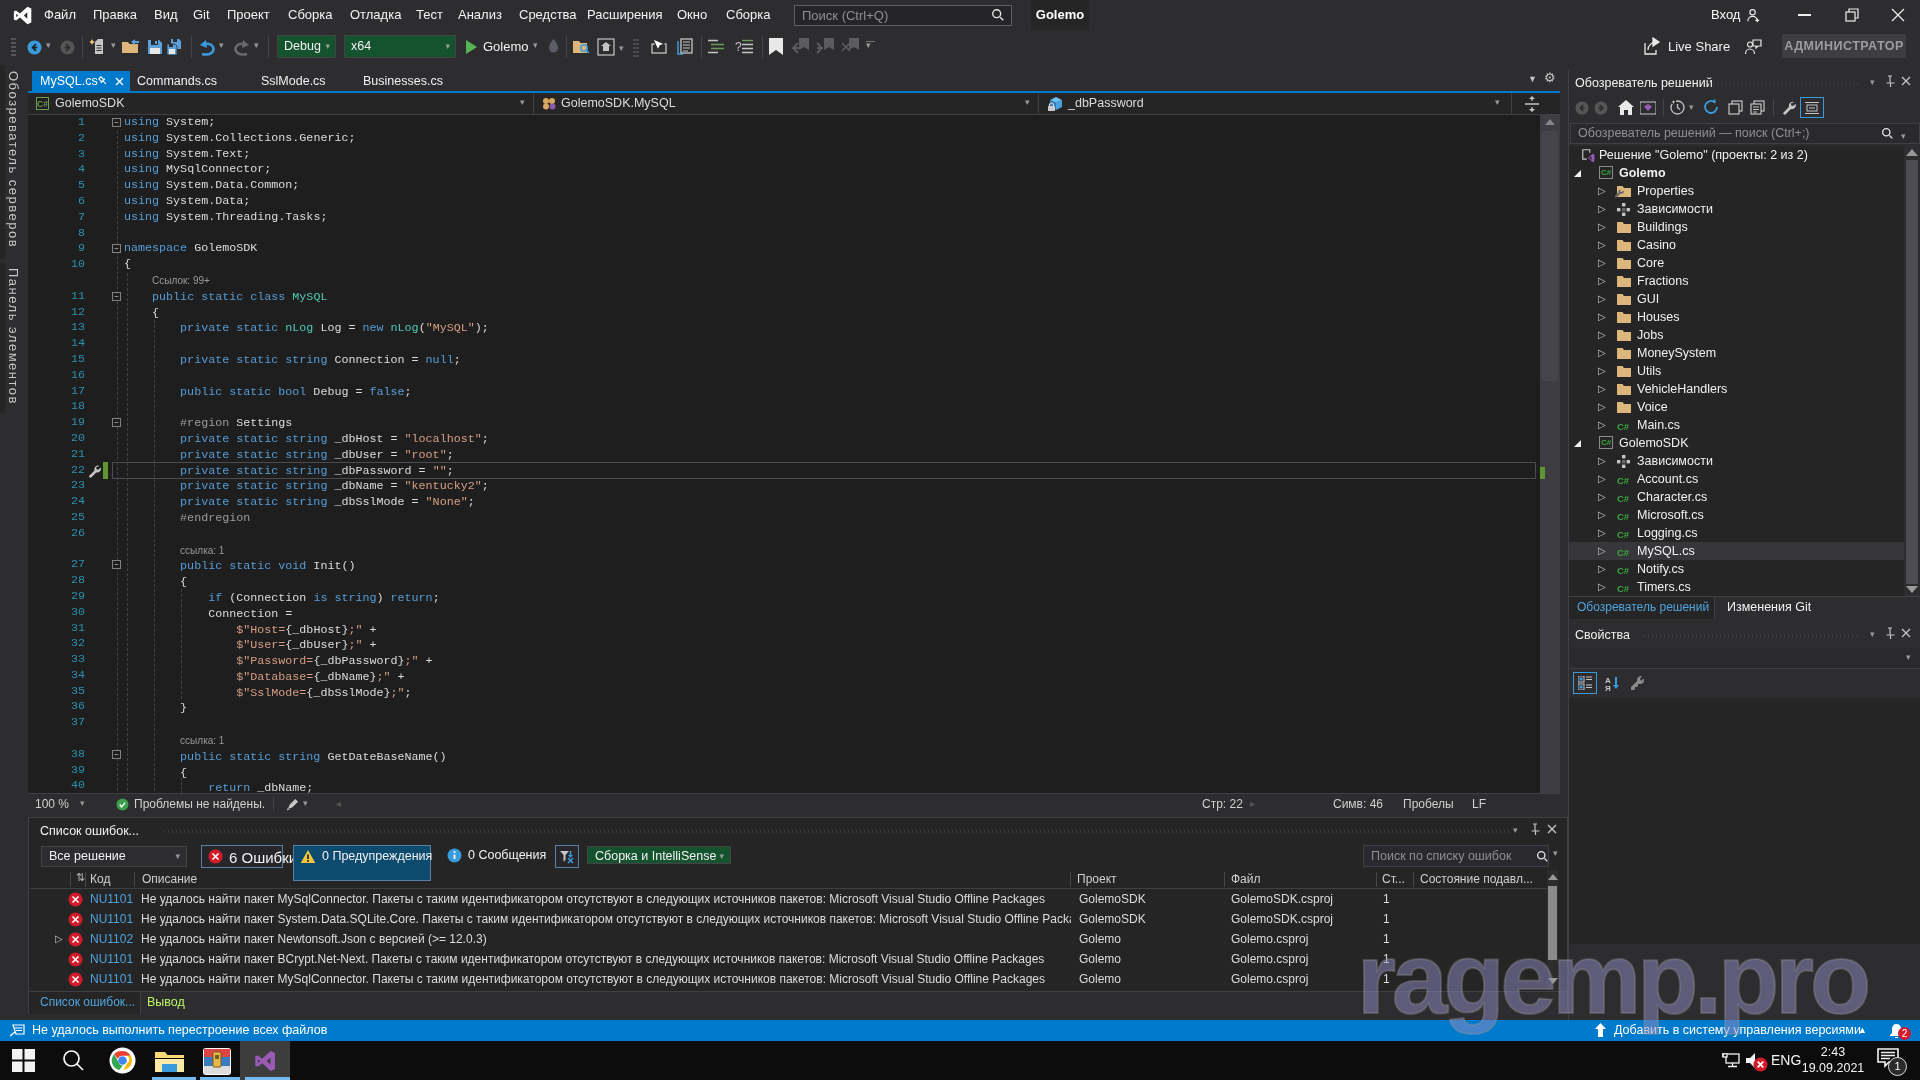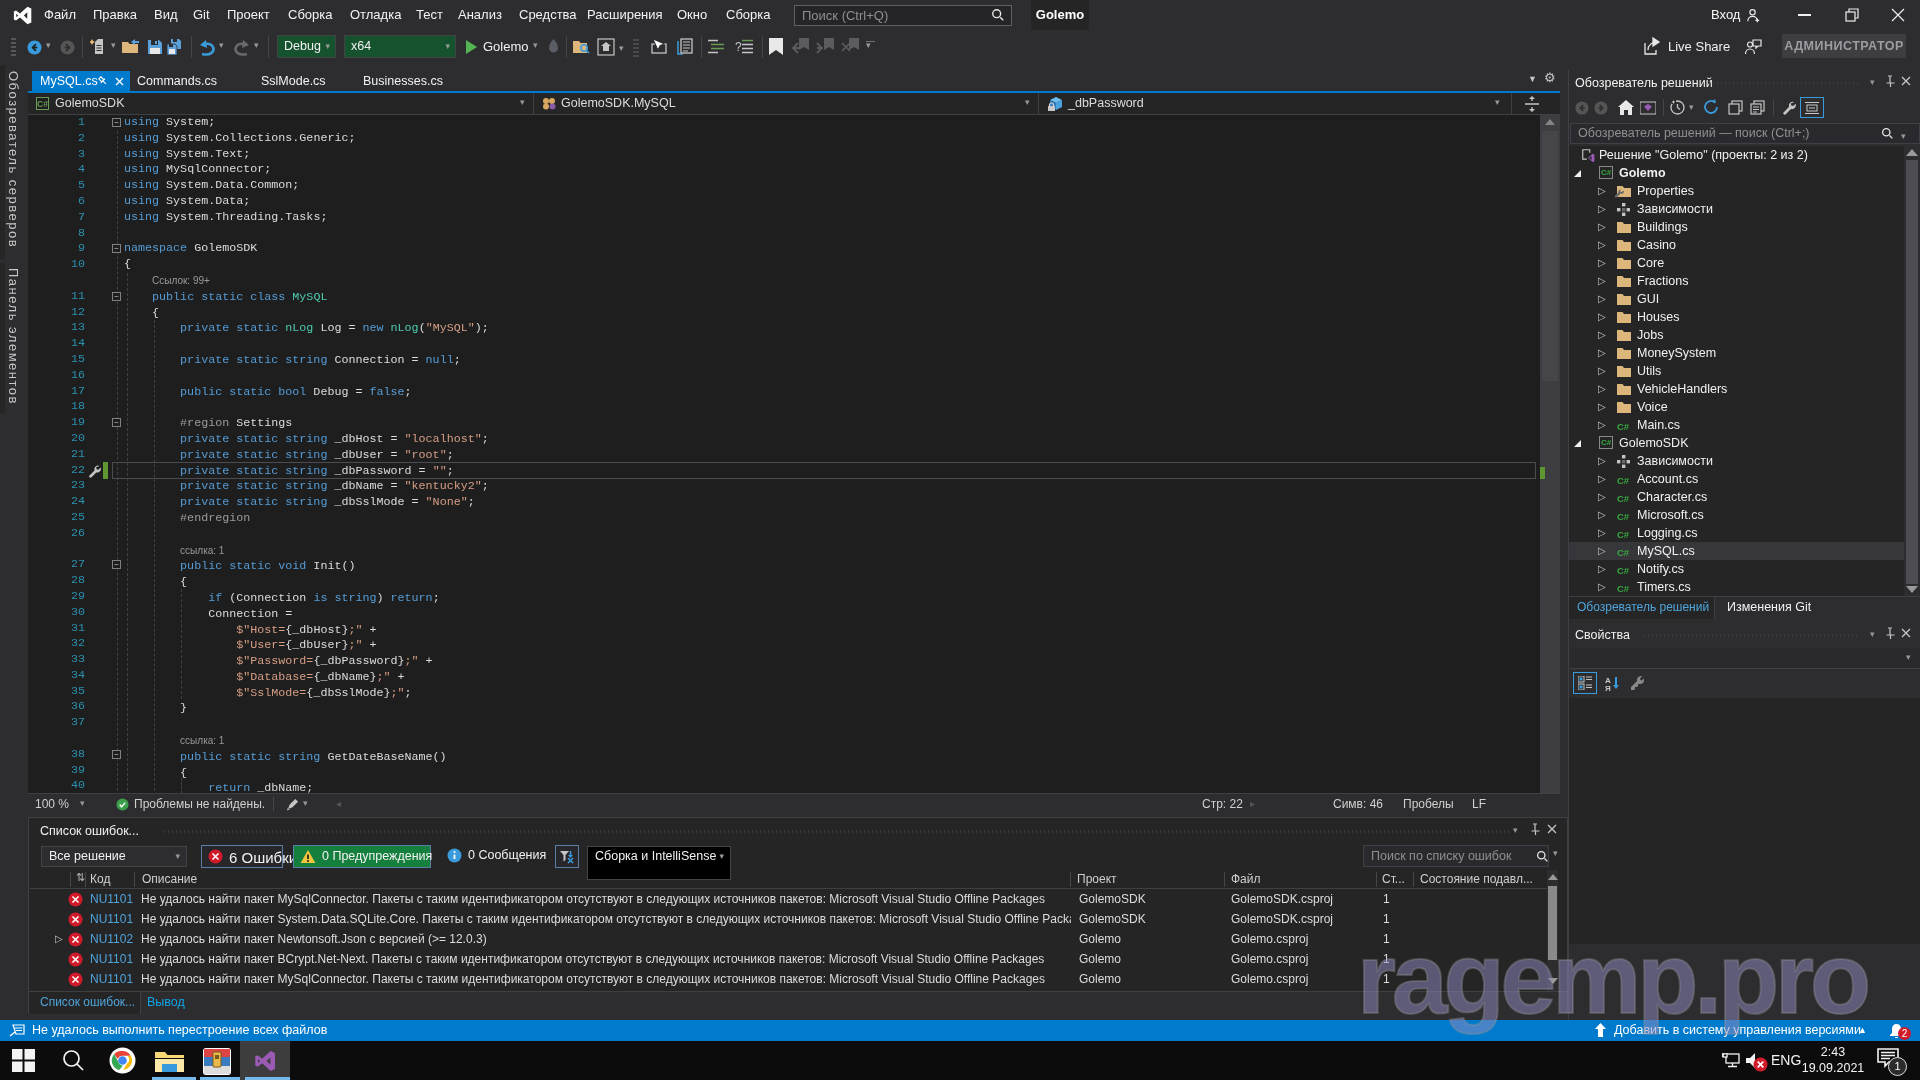--- a/index.html
+++ b/index.html
@@ -416,21 +416,21 @@
       <path stroke="#c5c5c5" stroke-width="1.3" d="M1 1l8 8M9 1L1 9"></path>
     </svg>
   <div class="combo" style="left:12px;top:28px;width:146px;height:21px;line-height:19px;padding-left:7px;background:#2d2d31">Все решение<span class="dd" style="position:absolute;right:6px">▾</span></div>
   <div class="abs" style="left:172px;top:27px;width:82px;height:23px;border:1px solid #5a7ea6;background:#27272b">
     <svg class="abs" style="left:6px;top:3px" width="15" height="15" viewBox="0 0 15 15">
         <circle cx="7.5" cy="7.5" r="7" fill="#D11A2A"></circle>
         <path d="M4.5 4.5l6 6M10.5 4.5l-6 6" stroke="#fff" stroke-width="1.6"></path>
       </svg>
     <div class="abs" style="left:27px;top:3px;font-size:15px">6 Ошибки</div>
   </div>
-  <div class="abs" style="left:264px;top:27px;width:138px;height:23px;border:1px solid #5a7ea6;background:#15803d">
+  <div class="abs" style="left:264px;top:27px;width:138px;height:36px;border:1px solid #5a7ea6;background:#0c4a6e">
     <svg class="abs" style="left:6px;top:3px" width="16" height="15" viewBox="0 0 16 15">
         <path d="M8 1l7.3 13H.7z" fill="#F2C53D"></path>
         <path d="M8 5.5v4.5" stroke="#1e1e1e" stroke-width="1.7"></path>
         <circle cx="8" cy="12" r="1" fill="#1e1e1e"></circle>
       </svg>
     <div class="abs" style="left:28px;top:3px;font-size:12.5px">0 Предупреждения</div>
   </div>
   <div class="abs" style="left:412px;top:27px;width:96px;height:23px;background:#252526">
     <svg class="abs" style="left:6px;top:3px" width="15" height="15" viewBox="0 0 15 15">
         <circle cx="7.5" cy="7.5" r="7" fill="#3a9bdc"></circle>
@@ -440,21 +440,21 @@
     <div class="abs" style="left:27px;top:3px;font-size:12.5px">0 Сообщения</div>
   </div>
   <div class="abs" style="left:526px;top:27px;width:24px;height:23px;border:1px solid #5a7ea6;background:#27272b">
     <svg class="abs" style="left:3px;top:3px" width="16" height="16" viewBox="0 0 16 16">
         <path fill="#c5c5c5" d="M1 2h9l-3.5 4v5l-2 1.5V6z"></path>
         <path stroke="#3a9bdc" stroke-width="1.5" d="M9 9l5 5M14 9l-5 5"></path>
         <path stroke="#3a9bdc" stroke-width="1.5" d="M11.5 2v5" fill="none"></path>
         <path fill="#3a9bdc" d="M11.5 9l2.5-3h-5z"></path>
       </svg>
   </div>
-  <div class="combo" style="left:558px;top:28px;width:144px;height:34px;line-height:19px;padding-left:7px;background:#000000">Сборка и IntelliSense<span class="dd" style="position:absolute;right:6px">▾</span></div>
+  <div class="combo" style="left:558px;top:28px;width:144px;height:18px;line-height:19px;padding-left:7px;background:#14532d">Сборка и IntelliSense<span class="dd" style="position:absolute;right:6px">▾</span></div>
   <div class="abs" style="left:1334px;top:27px;width:186px;height:22px;background:#2a2a2e;border:1px solid #3F3F46;color:#8f8f92;font-size:12.5px;line-height:20px;padding-left:7px">Поиск по списку ошибок
     <svg class="abs" style="left:172px;top:4px" width="13" height="13" viewBox="0 0 16 16">
         <path fill="none" stroke="#e8e8e8" stroke-width="1.6" d="M10.5 10.5L14 14M6.5 11a4.5 4.5 0 1 0 0-9 4.5 4.5 0 0 0 0 9z"></path>
       </svg>
   </div>
   <div class="abs dd" style="left:1524px;top:30px">▾</div>
 
   <div class="abs" style="left:1px;top:52px;width:1518px;height:19px;border-bottom:1px solid #3F3F46">
     <div class="abs" style="left:46px;top:1px;color:#b8b8b8;font-size:11px">⇅</div>
     <div class="abs" style="left:60px;top:2px;color:#cfcfcf">Код</div>
@@ -530,21 +530,21 @@
     </div>
 
   <div class="abs" style="left:1518px;top:52px;width:11px;height:121px;background:#2d2d30">
     <div class="abs" style="left:1px;top:4px;width:0;height:0;border-left:5px solid transparent;border-right:5px solid transparent;border-bottom:6px solid #999"></div>
     <div class="abs" style="left:1px;top:16px;width:9px;height:74px;background:#8a8a8a"></div>
     <div class="abs" style="left:1px;top:108px;width:0;height:0;border-left:5px solid transparent;border-right:5px solid transparent;border-top:6px solid #999"></div>
   </div>
 
   <div class="abs" style="left:0;top:173px;width:1538px;height:22px;background:#2D2D30;border-top:1px solid #3F3F46">
     <div class="abs" style="left:0;top:0;width:112px;height:22px;background:#252526;border-right:1px solid #3F3F46;color:#4FA4DC;font-size:12px;line-height:21px;padding-left:11px">Список ошибок...</div>
-    <div class="abs" style="left:118px;top:3px;font-size:12.5px;color:#0ea5e9">Вывод</div>
+    <div class="abs" style="left:118px;top:3px;font-size:12.5px;color:#bef264">Вывод</div>
   </div>
 </div>
 <div id="rightpanel">
   <div class="abs" style="left:6px;top:6px;font-size:12.5px;color:#f1f1f1">Обозреватель решений</div>
   <div class="abs" style="left:140px;top:12px;width:150px;height:3px;background:repeating-linear-gradient(90deg,#3a3a3e 0 1px,transparent 1px 4px)"></div>
   <div class="abs dd" style="left:301px;top:7px">▾</div>
   <svg class="abs" style="left:316px;top:5px" width="11" height="13" viewBox="0 0 11 13">
       <g stroke="#c5c5c5" stroke-width="1.2" fill="none">
         <path d="M3 1h4M5 1v7M1.5 8h8M5.5 8v4"></path>
       </g>

